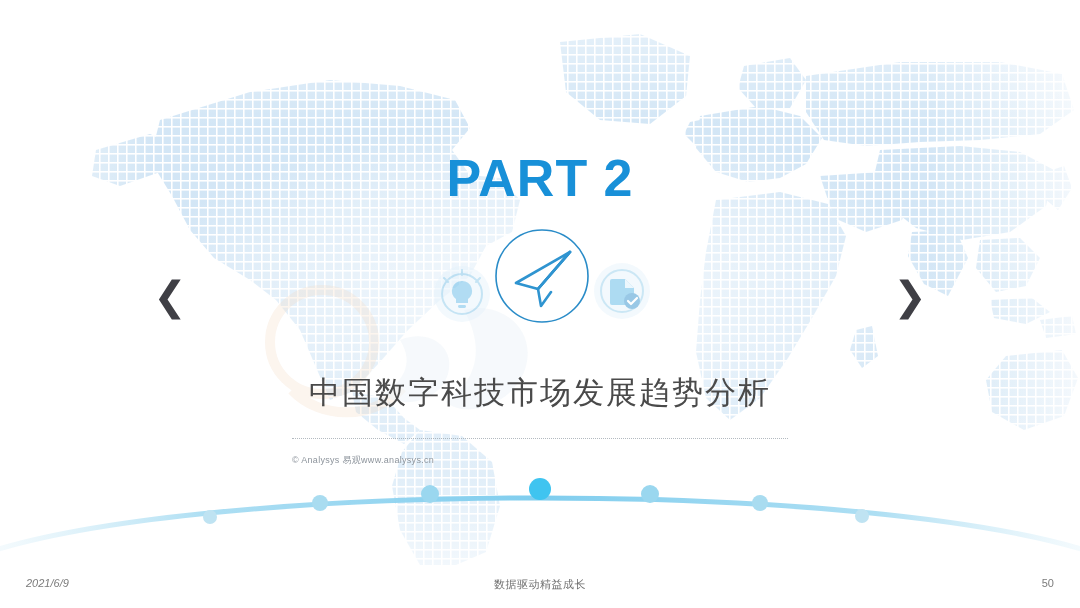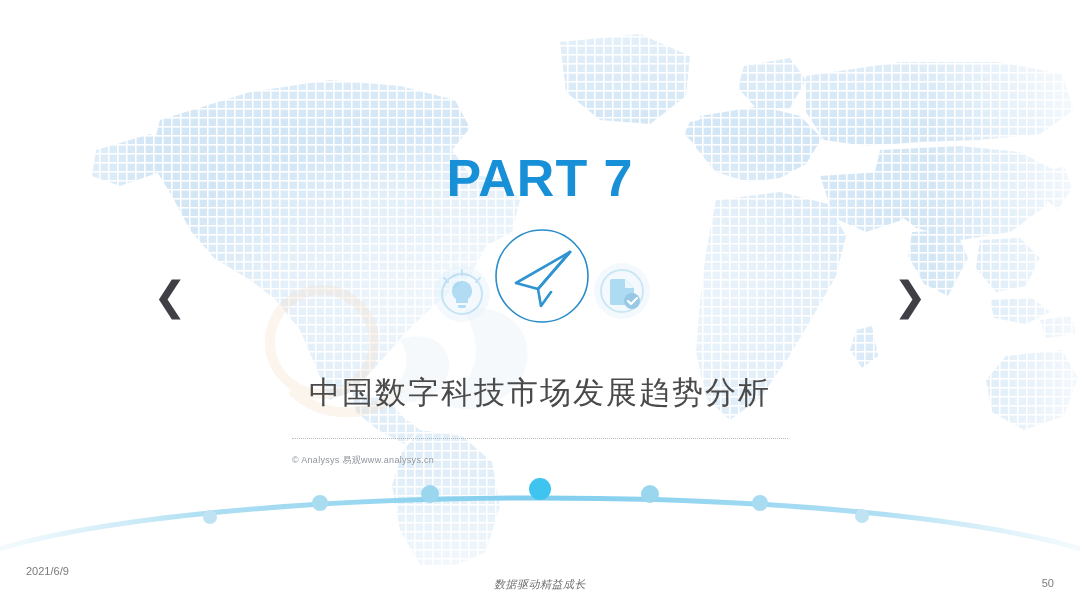--- a/index.html
+++ b/index.html
@@ -83,23 +83,23 @@
     cursor:pointer;user-select:none;
   }
   .chev-left{left:148px;}
   .chev-right{left:888px;}
 
   
   .bottom-bar{
     position:absolute;left:0;top:565px;width:1080px;height:43px;
     background:#ffffff;
   }
-  .bb-date{position:absolute;left:26px;top:0;font-size:11px;color:#7b7b7b;}
+  .bb-date{position:absolute;left:26px;top:12px;font-size:11px;color:#7b7b7b;font-style:italic;}
   .bb-center{position:absolute;left:0;top:12px;width:1080px;text-align:center;
-             font-size:11px;color:#6f6f6f;letter-spacing:.5px;font-style:italic;}
+             font-size:11px;color:#6f6f6f;letter-spacing:.5px;}
   .bb-page{position:absolute;right:26px;top:12px;font-size:11px;color:#7b7b7b;text-align:center;}
 </style>
 </head>
 <body>
 
 <div id="slide">
 
   <div class="map-layer">
     <svg class="map-svg" viewBox="0 0 1080 565" preserveAspectRatio="none">
       <defs>
@@ -171,21 +171,21 @@
     <g fill="none" stroke="#f2d9c2" stroke-width="10" opacity="0.55">
       <circle cx="72" cy="72" r="52"></circle>
       <path d="M42,120 C70,150 124,150 152,118"></path>
     </g>
     <g fill="#dfeaf2" opacity="0.55">
       <path d="M150,70 C178,58 206,76 198,104 C190,132 150,140 134,124 C150,112 166,96 150,70 Z"></path>
       <path d="M214,40 C250,30 286,58 276,96 C266,134 216,150 196,132 C222,114 238,84 214,40 Z"></path>
     </g>
   </svg>
 
-  <div class="part-title">PART 7</div>
+  <div class="part-title">PART 2</div>
 
   <div class="icon-cluster">
 
     <svg class="icon-side icon-left" viewBox="0 0 60 60">
       <circle cx="30" cy="30" r="28" fill="#e5f2fb"></circle>
       <circle cx="30" cy="30" r="20" fill="none" stroke="#7fc4e8" stroke-width="2"></circle>
       <path d="M30,17 a10,10 0 0 0 -6,18 v4 h12 v-4 a10,10 0 0 0 -6,-18 z" fill="#3aa8e0" opacity=".85"></path>
       <rect x="26" y="41" width="8" height="3" rx="1.4" fill="#3aa8e0" opacity=".85"></rect>
       <g stroke="#7fc4e8" stroke-width="2" stroke-linecap="round">
         <line x1="30" y1="6" x2="30" y2="11"></line>

